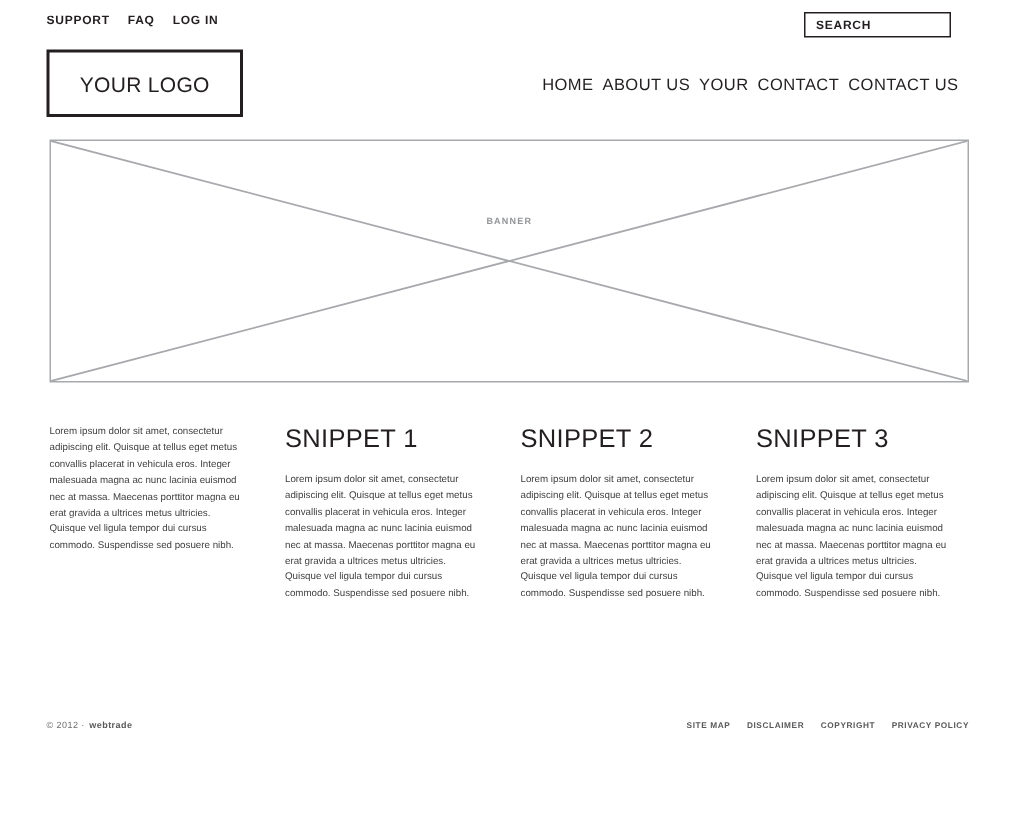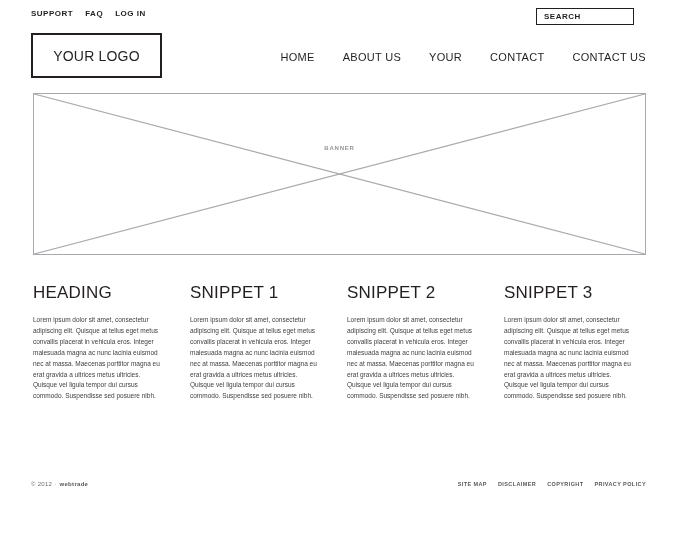--- a/index.html
+++ b/index.html
@@ -82,25 +82,25 @@
   .logo-text {
     font-size: 14px;
     letter-spacing: 0.2px;
     color: #231f20;
     white-space: nowrap;
   }
 
   
   .main-nav {
     position: absolute;
-    right: 33px;
+    right: 40px;
     top: 51px;
     display: flex;
     align-items: center;
-    gap: 28px;
+    gap: 6px;
   }
   .main-nav-link {
     font-size: 11px;
     letter-spacing: 0.3px;
     color: #231f20;
     text-decoration: none;
     white-space: nowrap;
   }
 
   
@@ -220,21 +220,20 @@
 <div class="banner">
   <svg viewBox="0 0 613 162" preserveAspectRatio="none">
     <line x1="0" y1="0" x2="613" y2="162" stroke="#a7a9ac" stroke-width="1.2" vector-effect="non-scaling-stroke"></line>
     <line x1="613" y1="0" x2="0" y2="162" stroke="#a7a9ac" stroke-width="1.2" vector-effect="non-scaling-stroke"></line>
   </svg>
   <div class="banner-label">BANNER</div>
 </div>
 
 <section class="columns">
   <div class="column">
-    <h2 class="column-title">HEADING</h2>
     <p class="column-body">Lorem ipsum dolor sit amet, consectetur adipiscing elit. Quisque at tellus eget metus convallis placerat in vehicula eros. Integer malesuada magna ac nunc lacinia euismod nec at massa. Maecenas porttitor magna eu erat gravida a ultrices metus ultricies. Quisque vel ligula tempor dui cursus commodo. Suspendisse sed posuere nibh.</p>
   </div>
   <div class="column">
     <h2 class="column-title">SNIPPET 1</h2>
     <p class="column-body">Lorem ipsum dolor sit amet, consectetur adipiscing elit. Quisque at tellus eget metus convallis placerat in vehicula eros. Integer malesuada magna ac nunc lacinia euismod nec at massa. Maecenas porttitor magna eu erat gravida a ultrices metus ultricies. Quisque vel ligula tempor dui cursus commodo. Suspendisse sed posuere nibh.</p>
   </div>
   <div class="column">
     <h2 class="column-title">SNIPPET 2</h2>
     <p class="column-body">Lorem ipsum dolor sit amet, consectetur adipiscing elit. Quisque at tellus eget metus convallis placerat in vehicula eros. Integer malesuada magna ac nunc lacinia euismod nec at massa. Maecenas porttitor magna eu erat gravida a ultrices metus ultricies. Quisque vel ligula tempor dui cursus commodo. Suspendisse sed posuere nibh.</p>
   </div>

